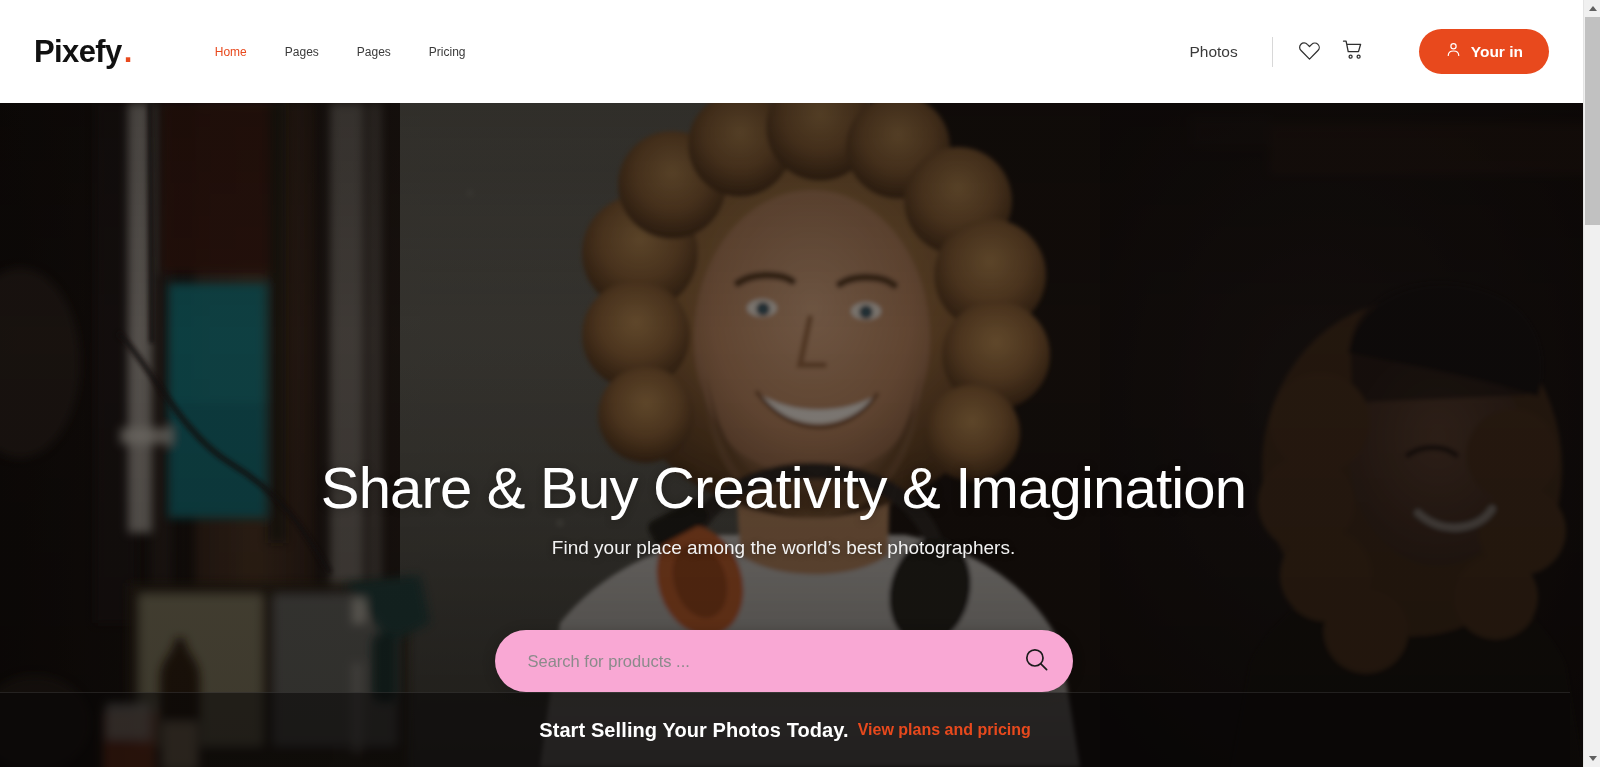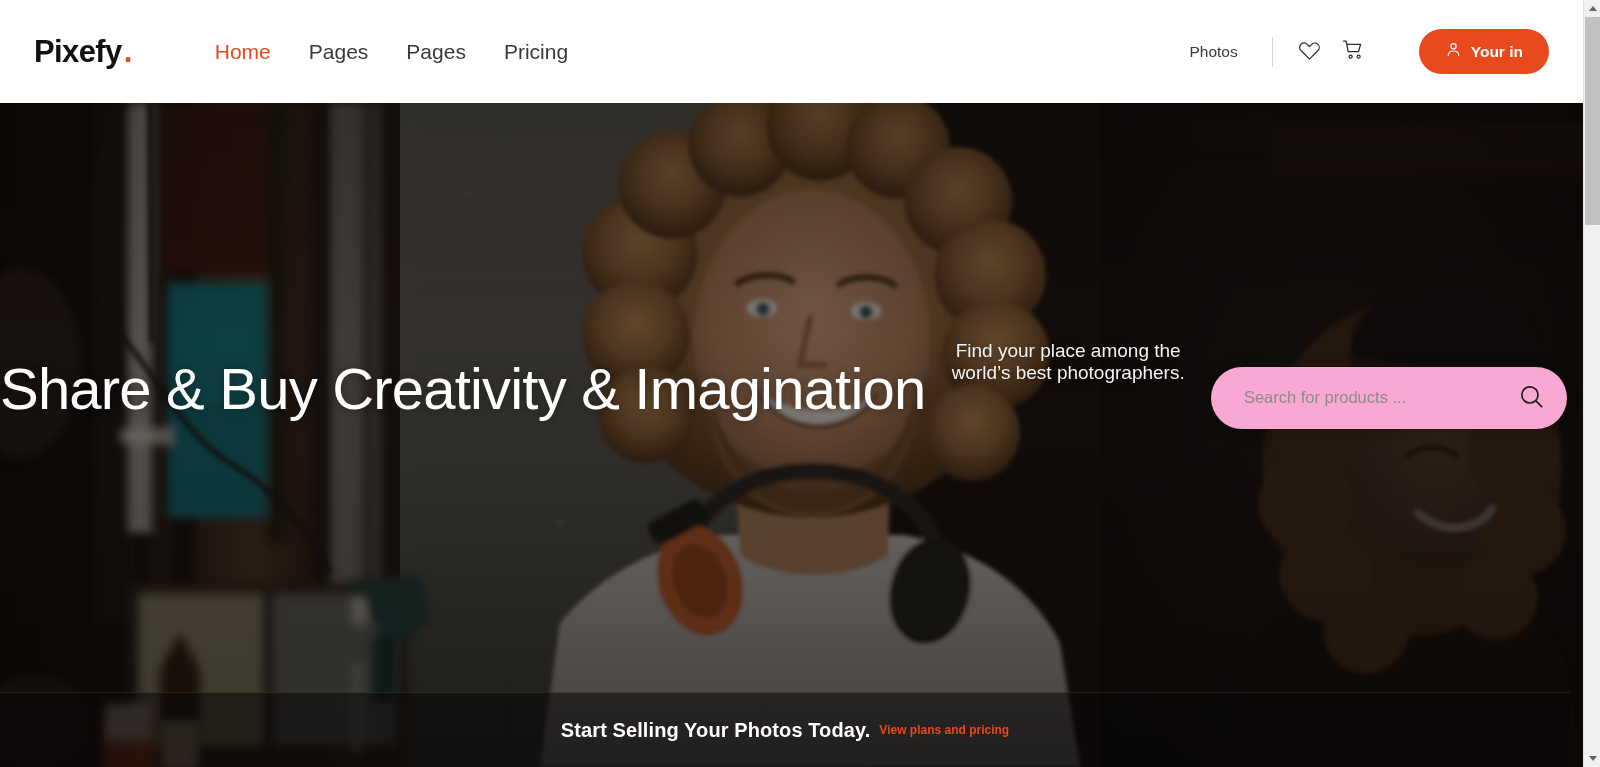--- a/index.html
+++ b/index.html
@@ -59,21 +59,21 @@
     font-weight: 700;
     margin-left: 2px;
   }
 
   .mainnav {
     display: flex;
     align-items: center;
     gap: 0px;
   }
   .mainnav a {
-    font-size: 21px;
+    font-size: 12px;
     color: #3a3a3a;
     text-decoration: none;
     padding: 10px 19px;
     white-space: nowrap;
     cursor: pointer;
   }
   .mainnav a.active { color: #E8491D; }
 
   .header-right {
     margin-left: auto;
@@ -148,21 +148,21 @@
     background: linear-gradient(180deg, rgba(12,8,6,0.42) 0%, rgba(14,9,7,0.30) 35%, rgba(10,7,5,0.40) 100%);
     pointer-events: none;
   }
 
   .hero-content {
     position: absolute;
     left: 0; right: 16px;
     top: 0;
     height: 589px;
     display: flex;
-    flex-direction: row;
+    flex-direction: column;
     align-items: center;
     justify-content: flex-end;
     z-index: 5;
   }
 
   .hero-title {
     font-family: "Liberation Sans", sans-serif;
     font-size: 58px;
     font-weight: 300;
     color: #ffffff;
@@ -230,21 +230,21 @@
     z-index: 6;
     border-top: 1px solid rgba(255,255,255,0.10);
   }
   .cta-text {
     font-size: 20px;
     font-weight: 700;
     color: #ffffff;
     letter-spacing: 0.1px;
   }
   .cta-link {
-    font-size: 12px;
+    font-size: 16px;
     font-weight: 700;
     color: #E8491D;
     text-decoration: none;
     margin-left: 9px;
     cursor: pointer;
   }
 
   
   .scrollbar {
     position: absolute;

